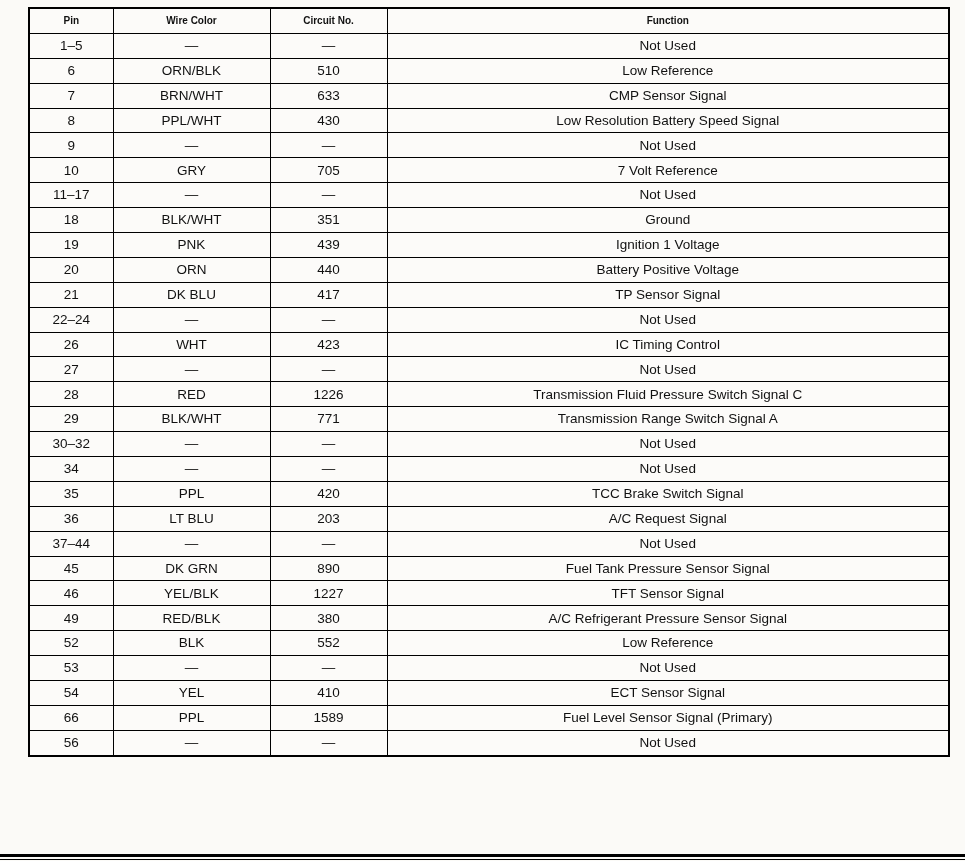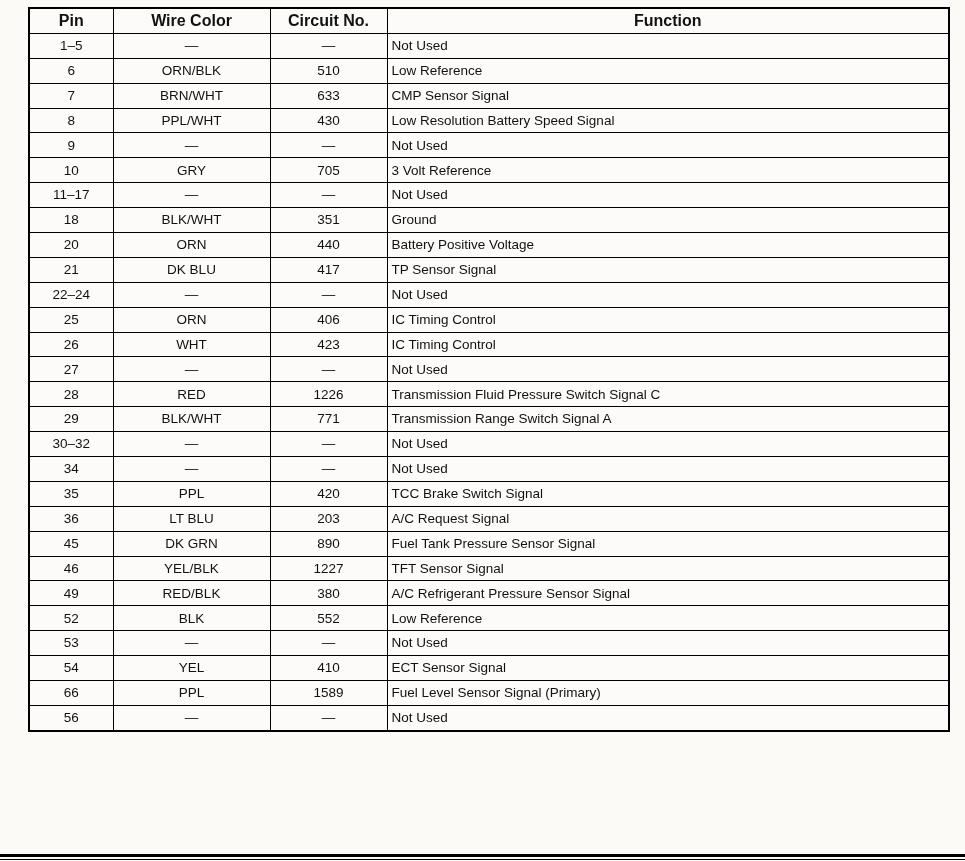--- a/index.html
+++ b/index.html
@@ -35,26 +35,26 @@
     border: 1px solid #000;
     height: 23.9px;
     padding: 0 4px;
     font-size: 13.5px;
     white-space: nowrap;
     overflow: hidden;
     line-height: 1;
   }
   table.pinout th {
     font-weight: bold;
-    font-size: 16px;
+    font-size: 10px;
     text-align: center;
     background: #fcfbf9;
   }
   td.ctr { text-align: center; }
-  td.fn  { text-align: left; padding-left: 9px; margin-left: 20px; }
+  td.fn  { text-align: center; padding-left: 9px; margin-left: 20px; }
   .bottom-rule {
     position: absolute;
     left: 0;
     bottom: 1px;
     width: 100%;
     height: 6px;
     border-top: 3px solid #000;
     border-bottom: 1px solid #000;
     box-sizing: border-box;
   }
@@ -107,59 +107,59 @@
         <tr>
           <td class="ctr">9</td>
           <td class="ctr">—</td>
           <td class="ctr">—</td>
           <td class="fn">Not Used</td>
         </tr>
         <tr>
           <td class="ctr">10</td>
           <td class="ctr">GRY</td>
           <td class="ctr">705</td>
-          <td class="fn">3 Volt Reference</td>
+          <td class="fn">7 Volt Reference</td>
         </tr>
         <tr>
           <td class="ctr">11–17</td>
           <td class="ctr">—</td>
           <td class="ctr">—</td>
           <td class="fn">Not Used</td>
         </tr>
         <tr>
           <td class="ctr">18</td>
           <td class="ctr">BLK/WHT</td>
           <td class="ctr">351</td>
           <td class="fn">Ground</td>
         </tr>
         <tr>
+          <td class="ctr">19</td>
+          <td class="ctr">PNK</td>
+          <td class="ctr">439</td>
+          <td class="fn">Ignition 1 Voltage</td>
+        </tr>
+        <tr>
           <td class="ctr">20</td>
           <td class="ctr">ORN</td>
           <td class="ctr">440</td>
           <td class="fn">Battery Positive Voltage</td>
         </tr>
         <tr>
           <td class="ctr">21</td>
           <td class="ctr">DK BLU</td>
           <td class="ctr">417</td>
           <td class="fn">TP Sensor Signal</td>
         </tr>
         <tr>
           <td class="ctr">22–24</td>
           <td class="ctr">—</td>
           <td class="ctr">—</td>
           <td class="fn">Not Used</td>
         </tr>
         <tr>
-          <td class="ctr">25</td>
-          <td class="ctr">ORN</td>
-          <td class="ctr">406</td>
-          <td class="fn">IC Timing Control</td>
-        </tr>
-        <tr>
           <td class="ctr">26</td>
           <td class="ctr">WHT</td>
           <td class="ctr">423</td>
           <td class="fn">IC Timing Control</td>
         </tr>
         <tr>
           <td class="ctr">27</td>
           <td class="ctr">—</td>
           <td class="ctr">—</td>
           <td class="fn">Not Used</td>
@@ -194,20 +194,26 @@
           <td class="ctr">420</td>
           <td class="fn">TCC Brake Switch Signal</td>
         </tr>
         <tr>
           <td class="ctr">36</td>
           <td class="ctr">LT BLU</td>
           <td class="ctr">203</td>
           <td class="fn">A/C Request Signal</td>
         </tr>
         <tr>
+          <td class="ctr">37–44</td>
+          <td class="ctr">—</td>
+          <td class="ctr">—</td>
+          <td class="fn">Not Used</td>
+        </tr>
+        <tr>
           <td class="ctr">45</td>
           <td class="ctr">DK GRN</td>
           <td class="ctr">890</td>
           <td class="fn">Fuel Tank Pressure Sensor Signal</td>
         </tr>
         <tr>
           <td class="ctr">46</td>
           <td class="ctr">YEL/BLK</td>
           <td class="ctr">1227</td>
           <td class="fn">TFT Sensor Signal</td>

